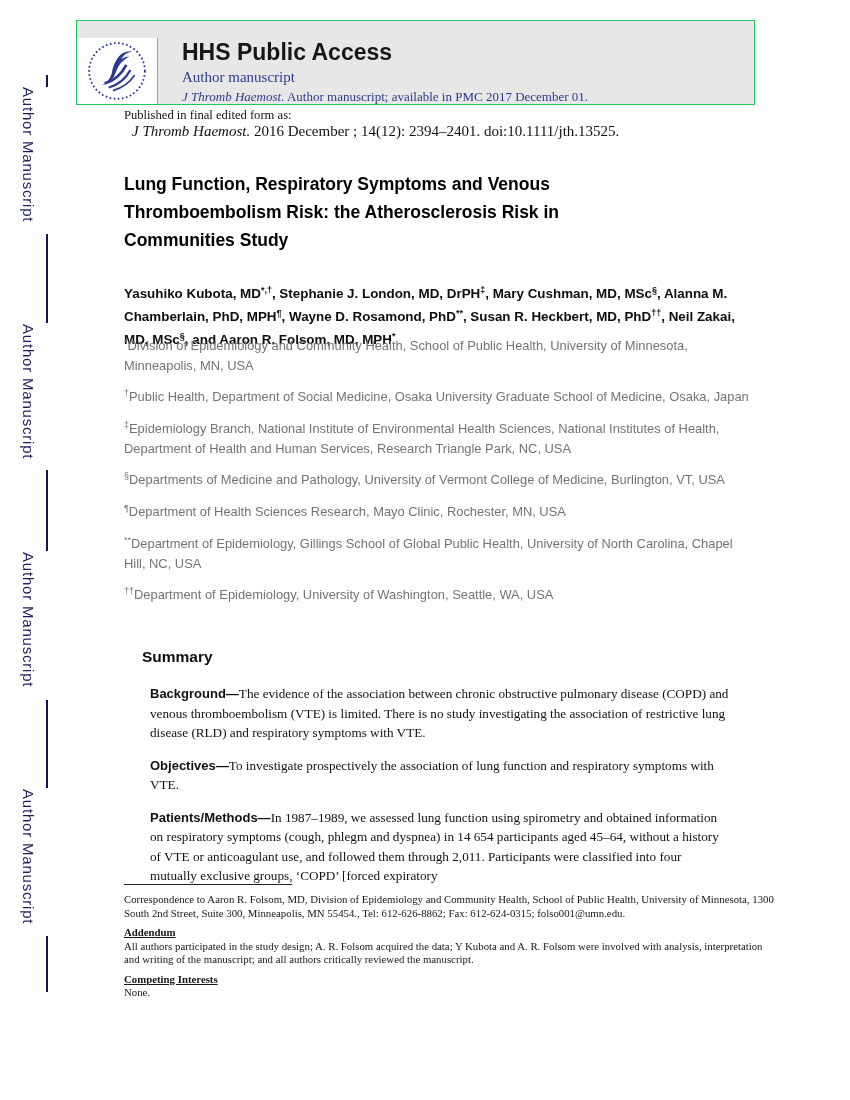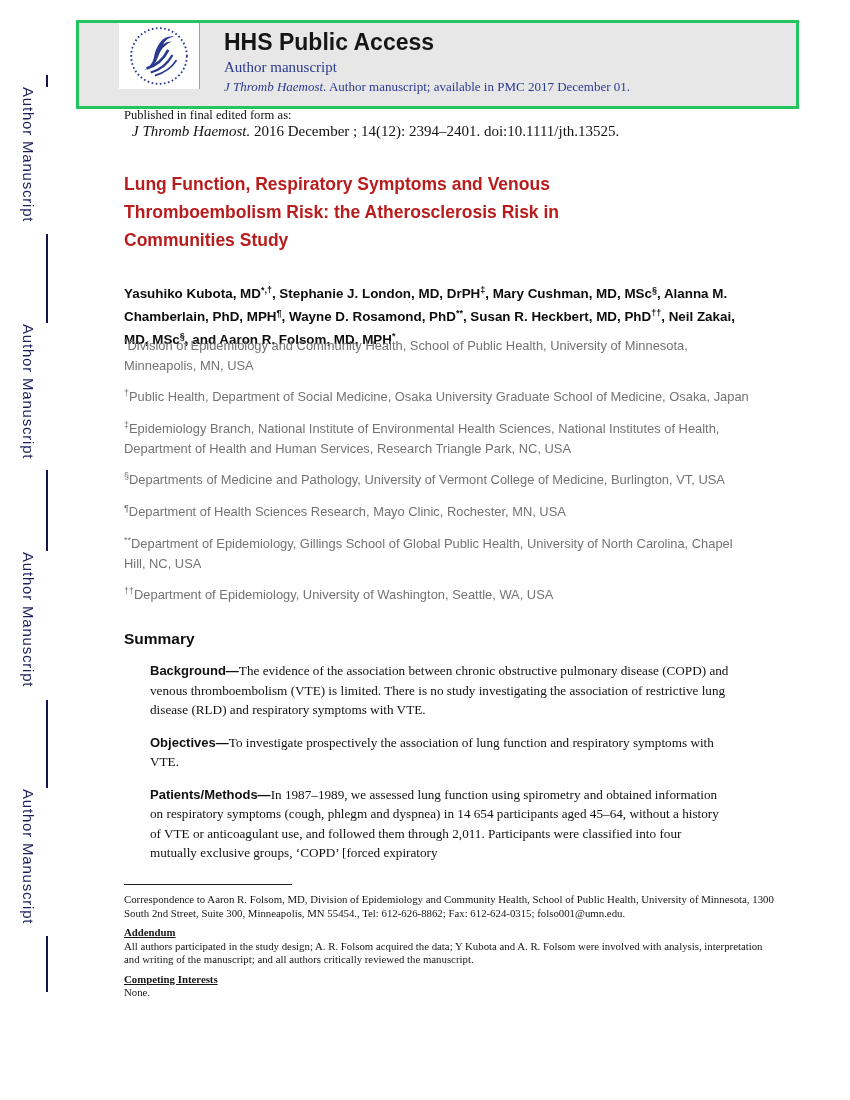--- a/index.html
+++ b/index.html
@@ -10,57 +10,57 @@
   .stamp-line{position:absolute;left:46px;width:2px;background:#15154d;}
   .stamp-text{position:absolute;left:20px;writing-mode:vertical-rl;
               font-family:"Liberation Sans", sans-serif;font-size:15px;
               letter-spacing:0.8px;color:#1d1d5c;white-space:nowrap;}
 
   
   .content{position:absolute;left:124px;top:0;width:630px;}
 
   
   .hhs-header{position:absolute;left:-48px;top:20px;width:677px;height:83px;
-              background:#e7e7e7;border:3px solid #22c55e;display:flex;align-items:flex-start;padding-left:40px;}
+              background:#e7e7e7;border:1px solid #22c55e;display:flex;align-items:flex-end;}
   .logo-box{width:80px;background:#fff;border-right:1px solid #9e9e9e;
             display:flex;align-items:center;justify-content:center;}
   .hhs-text{padding:6px 0 0 24px;}
   .hhs-title{font-family:"Liberation Sans", sans-serif;font-weight:bold;
              font-size:23px;color:#161616;line-height:26px;}
   .hhs-sub{font-size:15px;color:#2b3a8f;margin-top:4px;line-height:17px;}
   .hhs-journal{font-size:13px;color:#2b3a8f;margin-top:3px;line-height:15px;}
   .hhs-journal .jt{font-style:italic;}
 
   
   .pub-line{position:absolute;left:0;top:108px;font-size:12.6px;line-height:15px;}
   .cite-line{position:absolute;left:8px;top:124px;font-size:15px;line-height:15px;}
   .cite-line .jt{font-style:italic;}
 
   
   .article-title{position:absolute;left:0;top:170px;
                  font-family:"Liberation Sans", sans-serif;font-weight:bold;
-                 font-size:17.5px;line-height:28px;color:#b91c1c;}
+                 font-size:17.5px;line-height:28px;color:#000000;}
 
   
   .authors{position:absolute;left:0;top:268px;width:630px;
            font-family:"Liberation Sans", sans-serif;font-weight:bold;
            font-size:13.4px;line-height:19.5px;color:#0d0d0d;}
   .authors sup{font-size:9px;}
 
   
   .affiliations{position:absolute;left:0;top:333px;width:632px;
                 font-family:"Liberation Sans", sans-serif;font-size:12.9px;
                 line-height:19.5px;color:#737373;}
   .affiliations p{margin:0 0 9px 0;}
   .affiliations sup{font-size:9px;}
 
   
   .summary{position:absolute;left:0;top:630px;width:620px;}
   .summary-heading{font-family:"Liberation Sans", sans-serif;font-weight:bold;
-                   font-size:15.5px;color:#0d0d0d;margin:0;}
+                   font-size:15.5px;color:#0d0d0d;margin:18px;}
   .summary p.sum{margin:13px 0 0 0;padding-left:26px;padding-right:14px;
                  font-size:13.2px;line-height:19.5px;}
   .sum-label{font-family:"Liberation Sans", sans-serif;font-weight:bold;font-size:13px;}
 
   
   .footer{position:absolute;left:0;top:884px;width:652px;font-size:10.8px;line-height:13.5px;color:#151515;}
   .fn-rule{width:168px;border-top:1.5px solid #222;margin-bottom:8px;}
   .footer p{margin:0;}
   .fn-head{font-weight:bold;margin-top:6px !important;text-decoration:underline;}
 </style>

